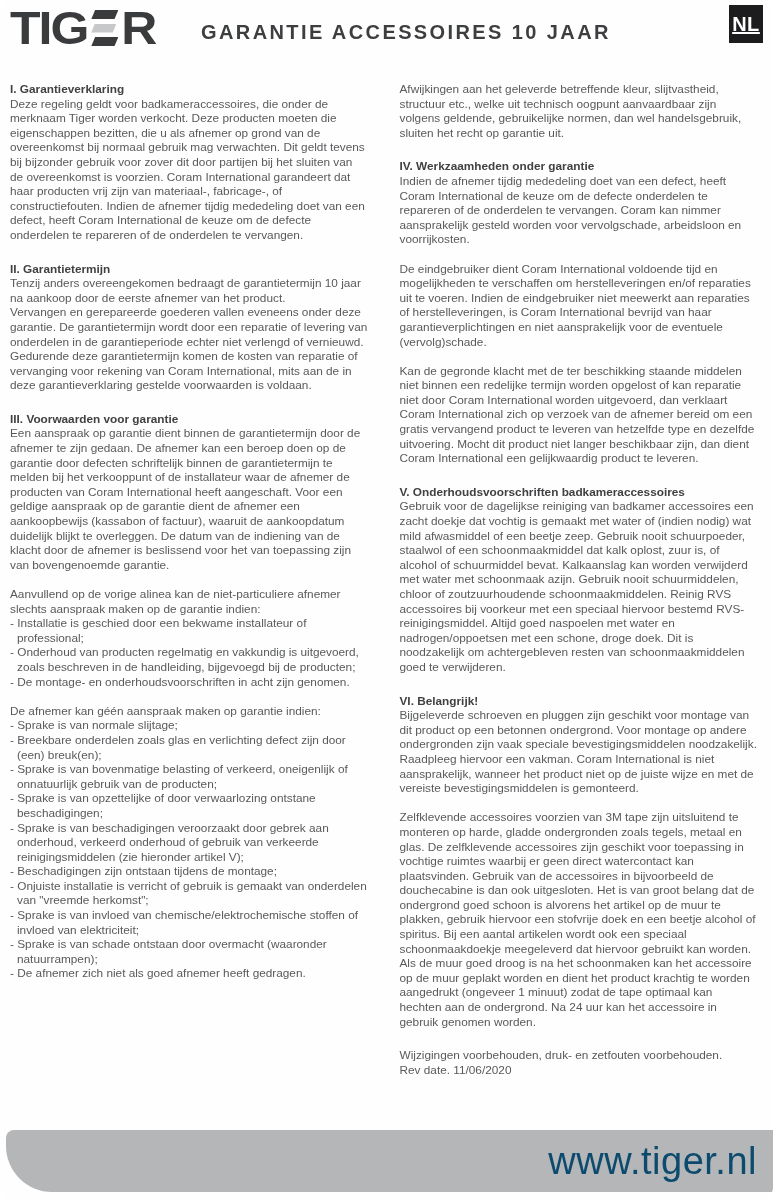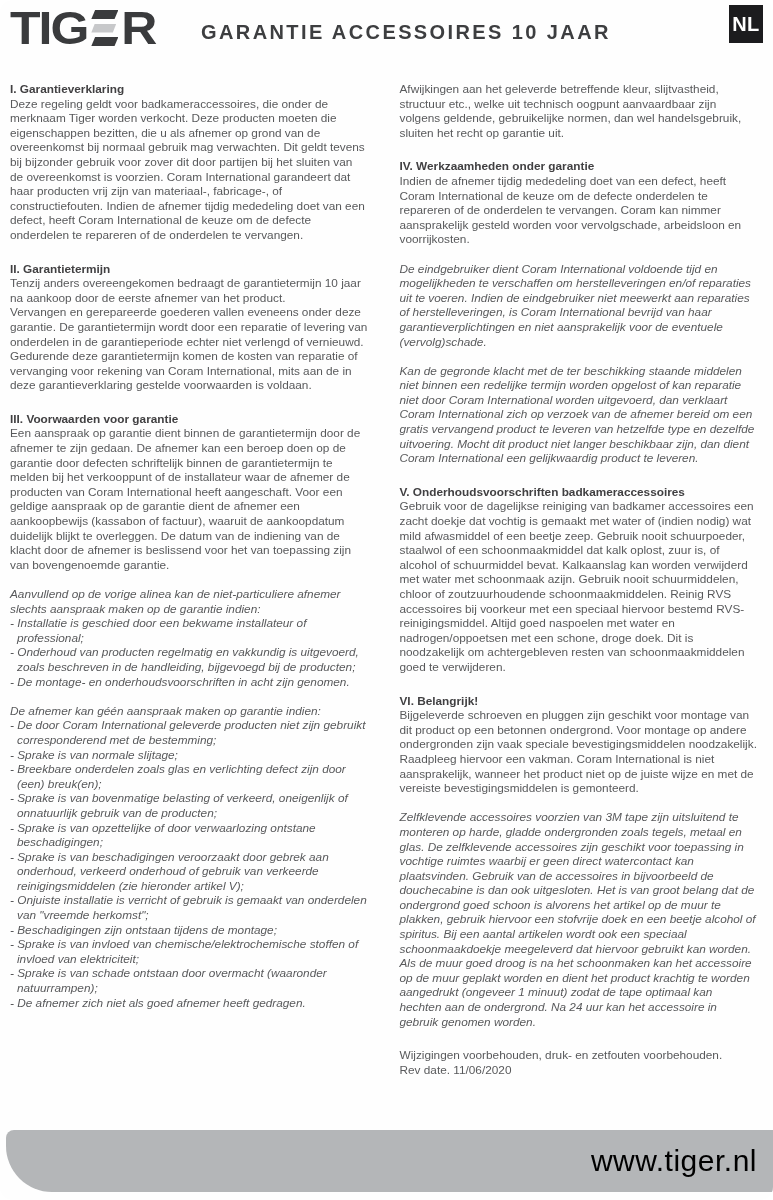--- a/index.html
+++ b/index.html
@@ -17,39 +17,39 @@
   .logo-e { display:inline-block; position:relative; width:27px; height:36px; margin:0 3px 0 4px; }
   .logo-e .bar { position:absolute; left:0; width:27px; height:9px; background:#3a3b3d;
                  clip-path:polygon(14% 0, 100% 0, 86% 100%, 0% 100%); }
   .logo-e .b1 { top:0; }
   .logo-e .b2 { top:13.5px; background:#c7c8ca; width:25px; }
   .logo-e .b3 { top:27px; }
   .doc-title { position:absolute; left:201px; top:21px; margin:0;
     font-size:20px; font-weight:bold; letter-spacing:2.4px; color:#3d3e40; }
   .lang-badge { position:absolute; right:10px; top:5px; width:34px; height:38px;
     background:#1c1c1e; color:#ffffff; font-weight:bold; font-size:20px;
-    display:flex; align-items:center; justify-content:center; letter-spacing:0.5px; }
+    display:flex; align-items:center; justify-content:center; letter-spacing:0.5px;text-decoration:underline; }
 
   
   .columns { display:flex; gap:32px; padding:20px 16px 0 10px; }
   .col { width:367px; font-size:11.8px; line-height:14.6px; color:#58595b; }
   .doc-section { margin:0; }
   .doc-section + .doc-section { margin-top:19px; }
   .sec-heading { margin:0; font-size:11.8px; line-height:14.6px; font-weight:bold; color:#414042; }
   .para { margin:0; }
-  .para.gap { margin-top:14.6px;font-style:italic; }
-  .dash-list { list-style:none; margin:0; padding:0;font-style:italic; }
+  .para.gap { margin-top:14.6px; }
+  .dash-list { list-style:none; margin:0; padding:0; }
   .dash-list li { padding-left:7px; text-indent:-7px; }
   .dash-list li::before { content:"- "; }
 
   
   .footer-bar { position:absolute; left:6px; right:0; top:1130px; height:62px;
     background:#b4b6b8; border-radius:8px 0 0 46px;
     display:flex; align-items:center; justify-content:flex-end; padding-right:16px; }
-  .footer-url { font-size:30px; color:#000000; letter-spacing:0.5px; }
+  .footer-url { font-size:38px; color:#0c4a6e; letter-spacing:0.5px; }
 </style>
 </head>
 <body>
 
 <div class="page">
 
   <div class="header">
     <div class="logo">
       <span class="logo-txt">TIG</span>
       <span class="logo-e">
@@ -79,28 +79,27 @@
           <h3 class="sec-heading">III. Voorwaarden voor garantie</h3>
           <p class="para">Een aanspraak op garantie dient binnen de garantietermijn door de afnemer te zijn gedaan. De afnemer kan een beroep doen op de garantie door defecten schriftelijk binnen de garantietermijn te melden bij het verkooppunt of de installateur waar de afnemer de producten van Coram International heeft aangeschaft. Voor een geldige aanspraak op de garantie dient de afnemer een aankoopbewijs (kassabon of factuur), waaruit de aankoopdatum duidelijk blijkt te overleggen. De datum van de indiening van de klacht door de afnemer is beslissend voor het van toepassing zijn van bovengenoemde garantie.</p>
           <p class="para gap">Aanvullend op de vorige alinea kan de niet-particuliere afnemer slechts aanspraak maken op de garantie indien:</p>
           <ul class="dash-list">
             <li>Installatie is geschied door een bekwame installateur of professional;</li>
             <li>Onderhoud van producten regelmatig en vakkundig is uitgevoerd, zoals beschreven in de handleiding, bijgevoegd bij de producten;</li>
             <li>De montage- en onderhoudsvoorschriften in acht zijn genomen.</li>
           </ul>
           <p class="para gap">De afnemer kan géén aanspraak maken op garantie indien:</p>
           <ul class="dash-list">
-            <li>De door Coram International geleverde producten niet zijn gebruikt corresponderend met de bestemming;</li>
             <li>Sprake is van normale slijtage;</li>
             <li>Breekbare onderdelen zoals glas en verlichting defect zijn door (een) breuk(en);</li>
             <li>Sprake is van bovenmatige belasting of verkeerd, oneigenlijk of onnatuurlijk gebruik van de producten;</li>
             <li>Sprake is van opzettelijke of door verwaarlozing ontstane beschadigingen;</li>
             <li>Sprake is van beschadigingen veroorzaakt door gebrek aan onderhoud, verkeerd onderhoud of gebruik van verkeerde reinigingsmiddelen (zie hieronder artikel V);</li>
+            <li>Beschadigingen zijn ontstaan tijdens de montage;</li>
             <li>Onjuiste installatie is verricht of gebruik is gemaakt van onderdelen van "vreemde herkomst";</li>
-            <li>Beschadigingen zijn ontstaan tijdens de montage;</li>
             <li>Sprake is van invloed van chemische/elektrochemische stoffen of invloed van elektriciteit;</li>
             <li>Sprake is van schade ontstaan door overmacht (waaronder natuurrampen);</li>
             <li>De afnemer zich niet als goed afnemer heeft gedragen.</li>
           </ul>
         </section>
       </div>
     <div class="col">
         <section class="doc-section">
           <p class="para">Afwijkingen aan het geleverde betreffende kleur, slijtvastheid, structuur etc., welke uit technisch oogpunt aanvaardbaar zijn volgens geldende, gebruikelijke normen, dan wel handelsgebruik, sluiten het recht op garantie uit.</p>
         </section>

